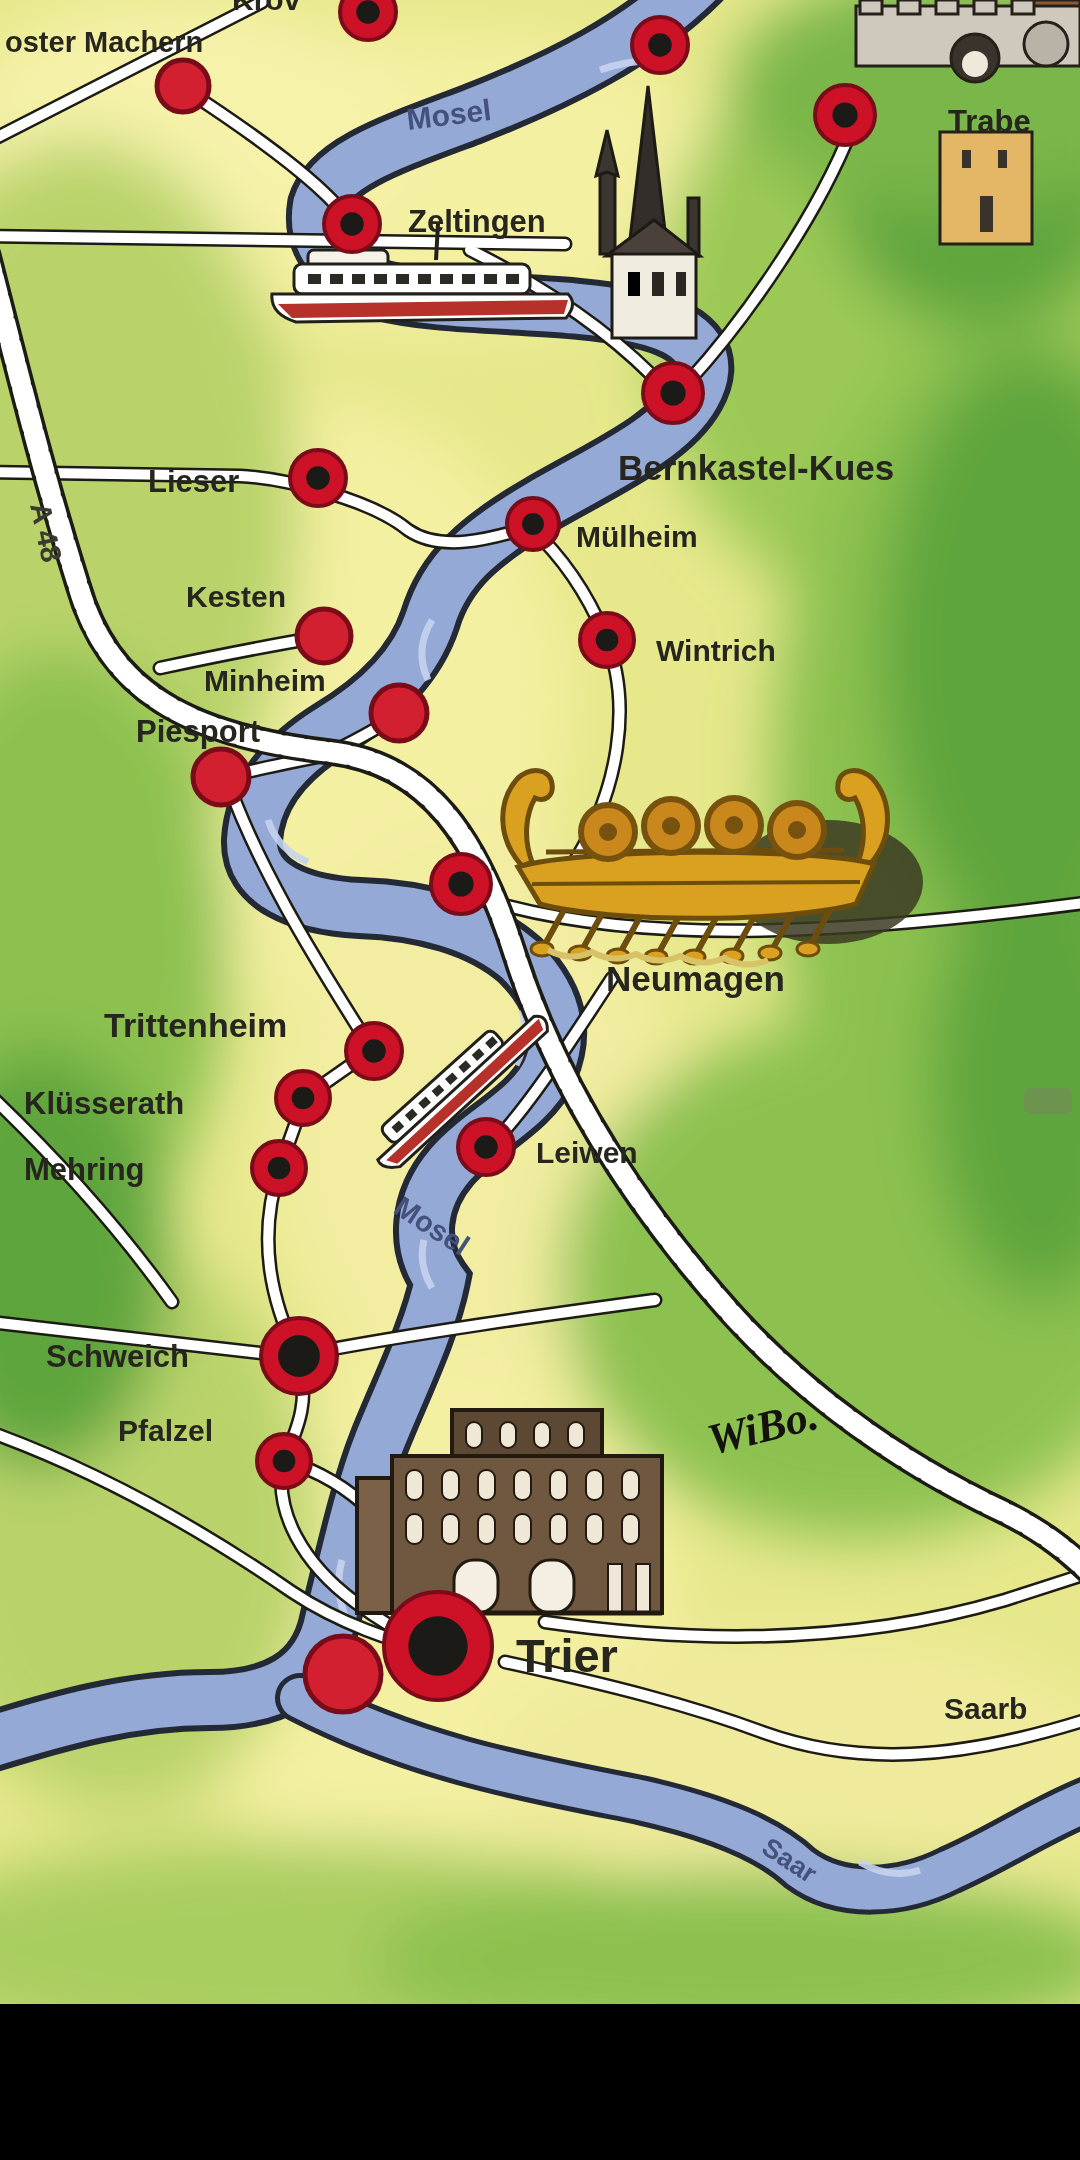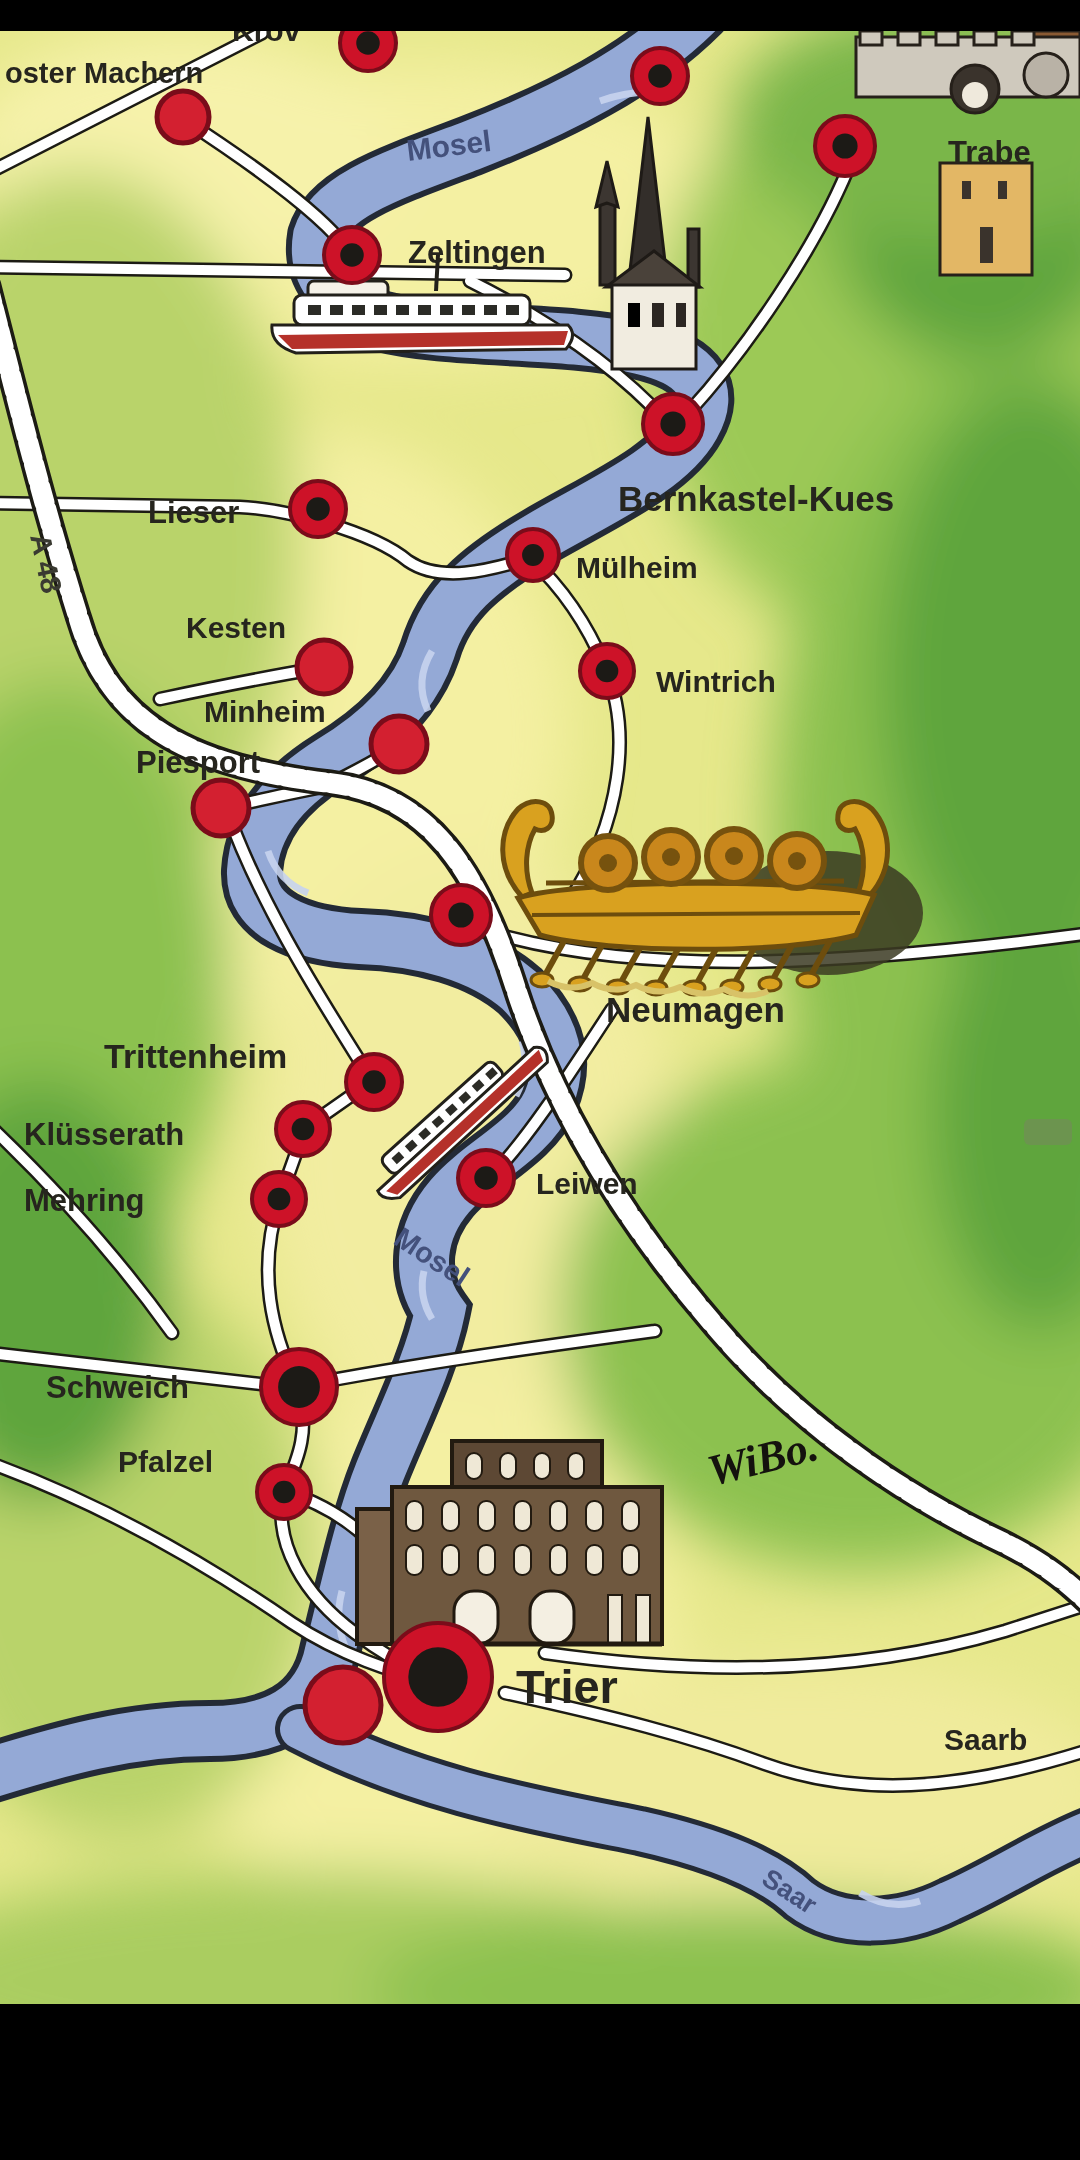--- a/index.html
+++ b/index.html
@@ -1,18 +1,18 @@
 <!DOCTYPE html>
 <html><head>
 <meta charset="utf-8">
 <style>
   html,body{margin:0;padding:0;background:#000;}
   .stage{position:relative;width:1080px;height:2160px;background:#000;overflow:hidden;
          font-family:"Liberation Sans",sans-serif;}
-  .map-wrap{position:absolute;top:0;left:0;width:1080px;height:1935px;margin-top:31px;}
+  .map-wrap{position:absolute;top:0;left:0;width:1080px;height:1935px;}
   svg{display:block;}
   .town-label{font-family:"Liberation Sans",sans-serif;fill:#26251e;}
   .river-label{font-family:"Liberation Sans",sans-serif;fill:#44517c;font-weight:700;}
   .road-label{font-family:"Liberation Sans",sans-serif;fill:#3a3a31;font-weight:700;}
   .signature{font-family:"Liberation Serif",serif;font-style:italic;font-weight:700;fill:#14120e;}
 </style>
 </head>
 <body>
 
 <div class="stage">

